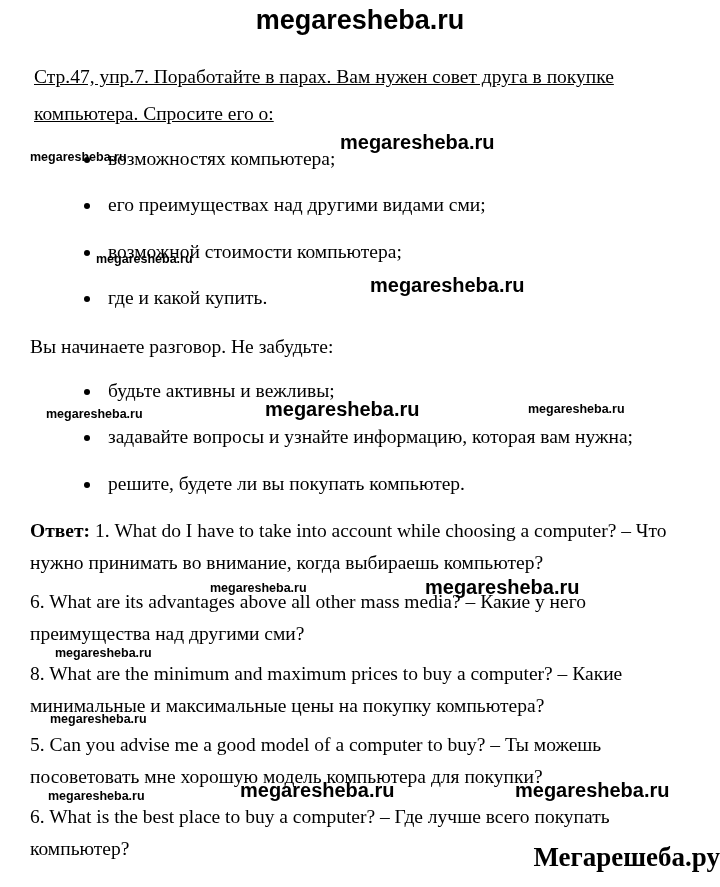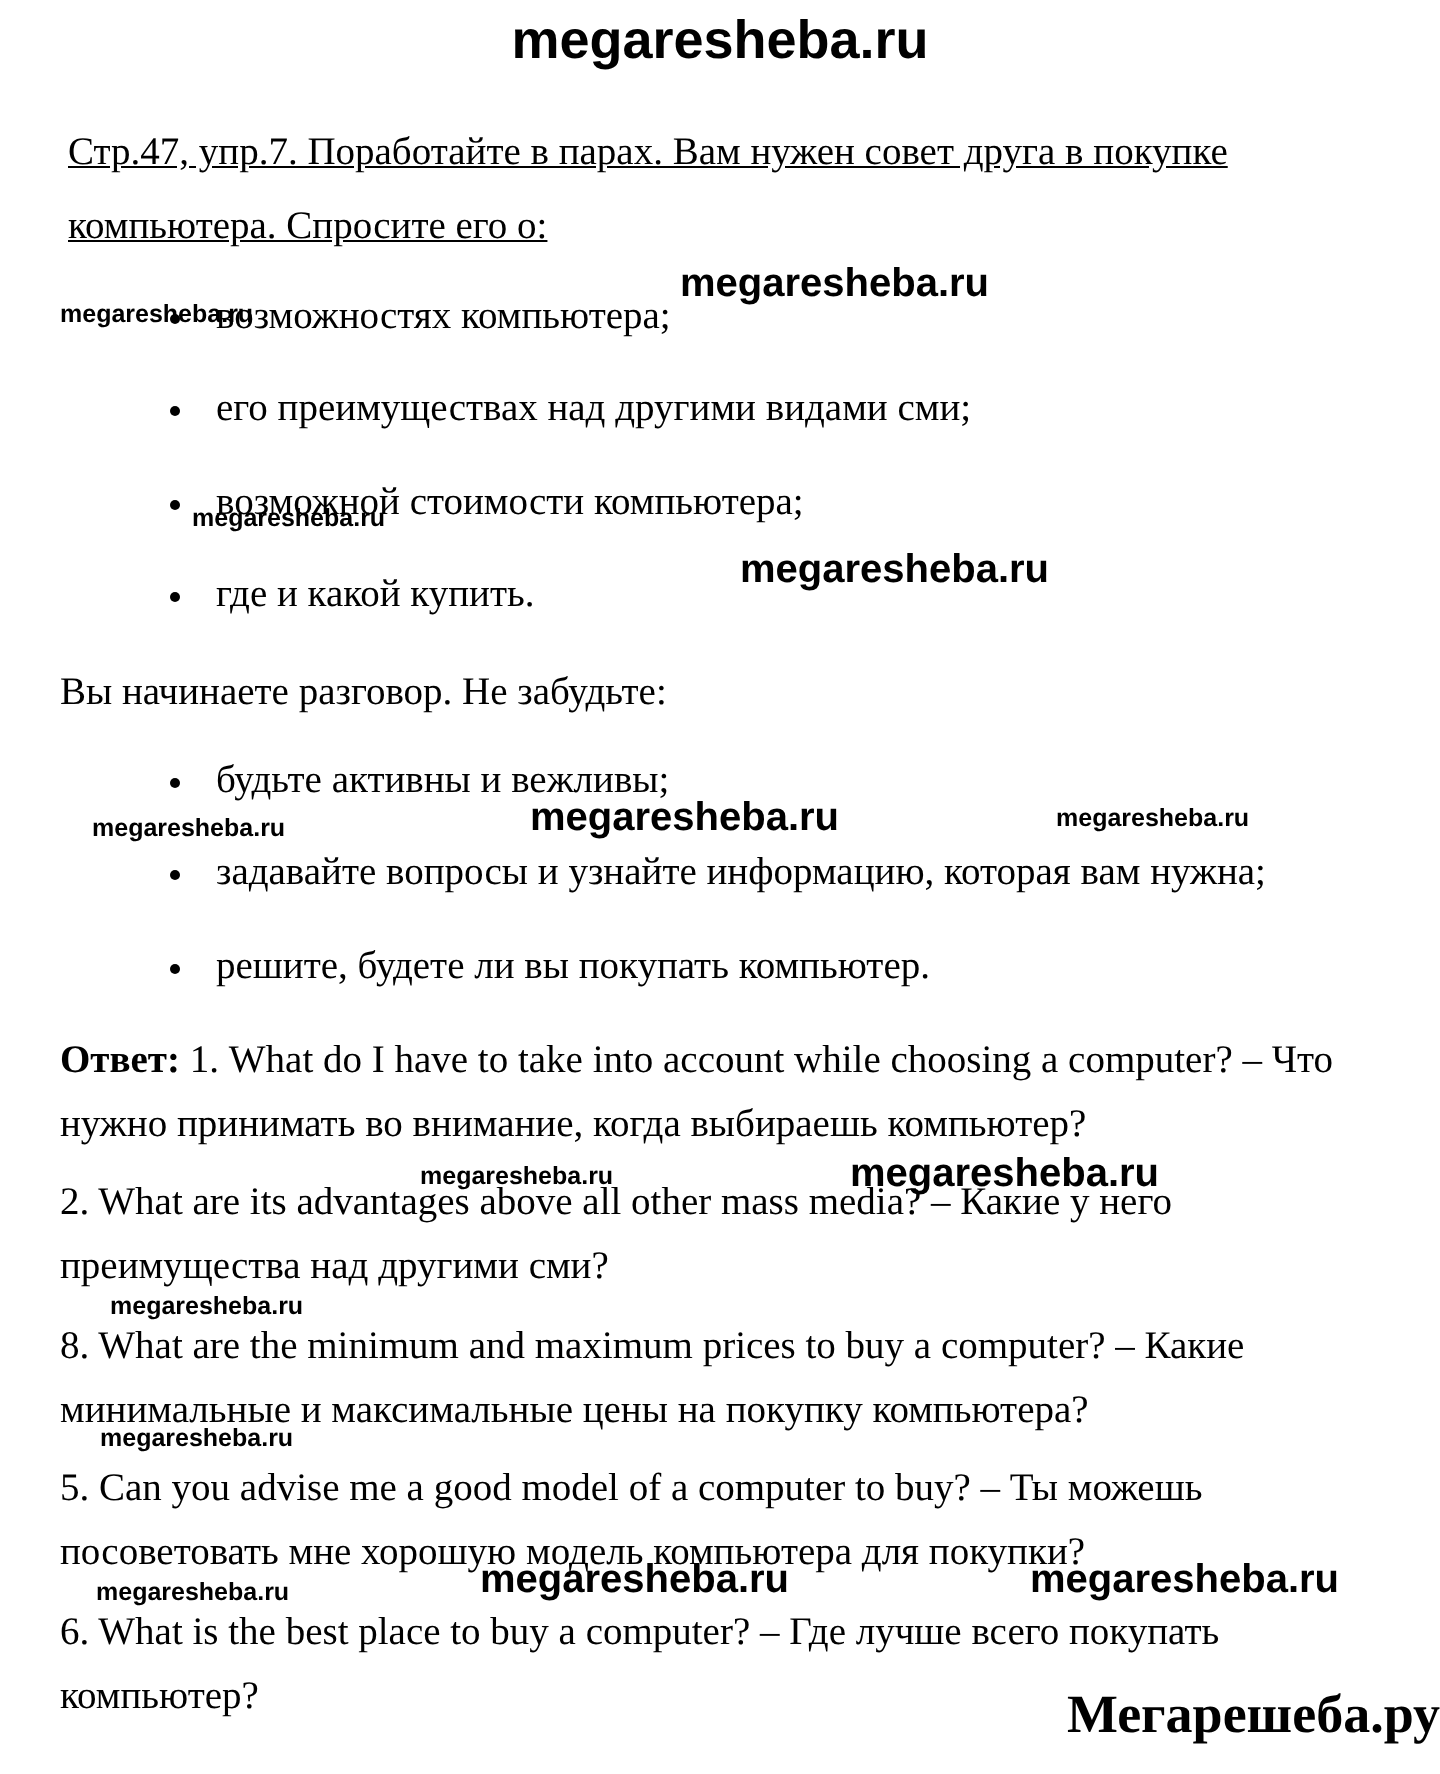--- a/index.html
+++ b/index.html
@@ -89,21 +89,21 @@
       <li><span>будьте активны и вежливы;</span></li>
       <li><span>задавайте вопросы и узнайте информацию, которая вам нужна;</span></li>
       <li><span>решите, будете ли вы покупать компьютер.</span></li>
     </ul>
 
     <div class="answer-section">
       <p>
         <span class="answer-label">Ответ:</span>
         <span>1. What do I have to take into account while choosing a computer? – Что нужно принимать во внимание, когда выбираешь компьютер?</span>
       </p>
-      <p>2. What are its advantages above all other mass media? – Какие у него преимущества над другими сми?</p>
+      <p>6. What are its advantages above all other mass media? – Какие у него преимущества над другими сми?</p>
       <p>8. What are the minimum and maximum prices to buy a computer? – Какие минимальные и максимальные цены на покупку компьютера?</p>
       <p>5. Can you advise me a good model of a computer to buy? – Ты можешь посоветовать мне хорошую модель компьютера для покупки?</p>
       <p>6. What is the best place to buy a computer? – Где лучше всего покупать компьютер?</p>
     </div>
 
   </div>
 
   <div class="footer-brand">Мегарешеба.ру</div>
 
   <div class="watermarks">

